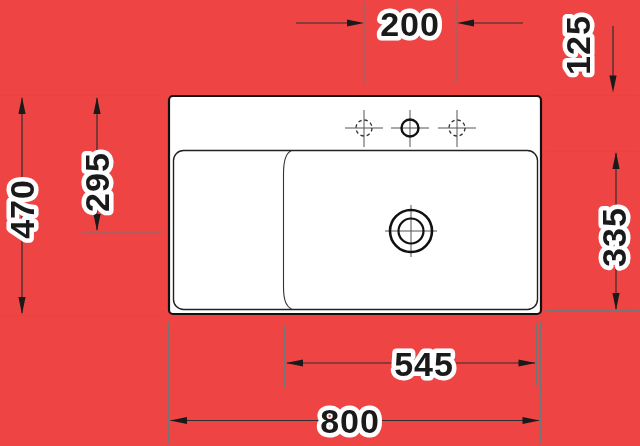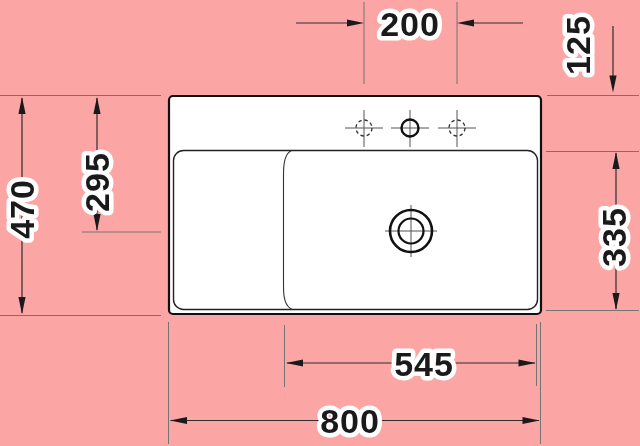--- a/index.html
+++ b/index.html
@@ -1,19 +1,19 @@
 <!DOCTYPE html>
 <html><head>
 <meta charset="utf-8">
 <style>
   html,body{margin:0;padding:0;background:#ffffff;}
   .canvas{
     position:relative;
     width:640px;height:446px;
-    background:#fca5a5;
+    background:#ef4444;
     overflow:hidden;
     font-family:"Liberation Sans", sans-serif;
   }
   svg{display:block;}
   
   .ol   {stroke:#111111;fill:#ffffff;stroke-width:2.2;}
   .rim  {stroke:#222222;fill:none;stroke-width:1.4;}
   .thin {stroke:#333333;fill:none;stroke-width:1.1;}
   
   .ext  {stroke:#747474;stroke-width:1;fill:none;}

